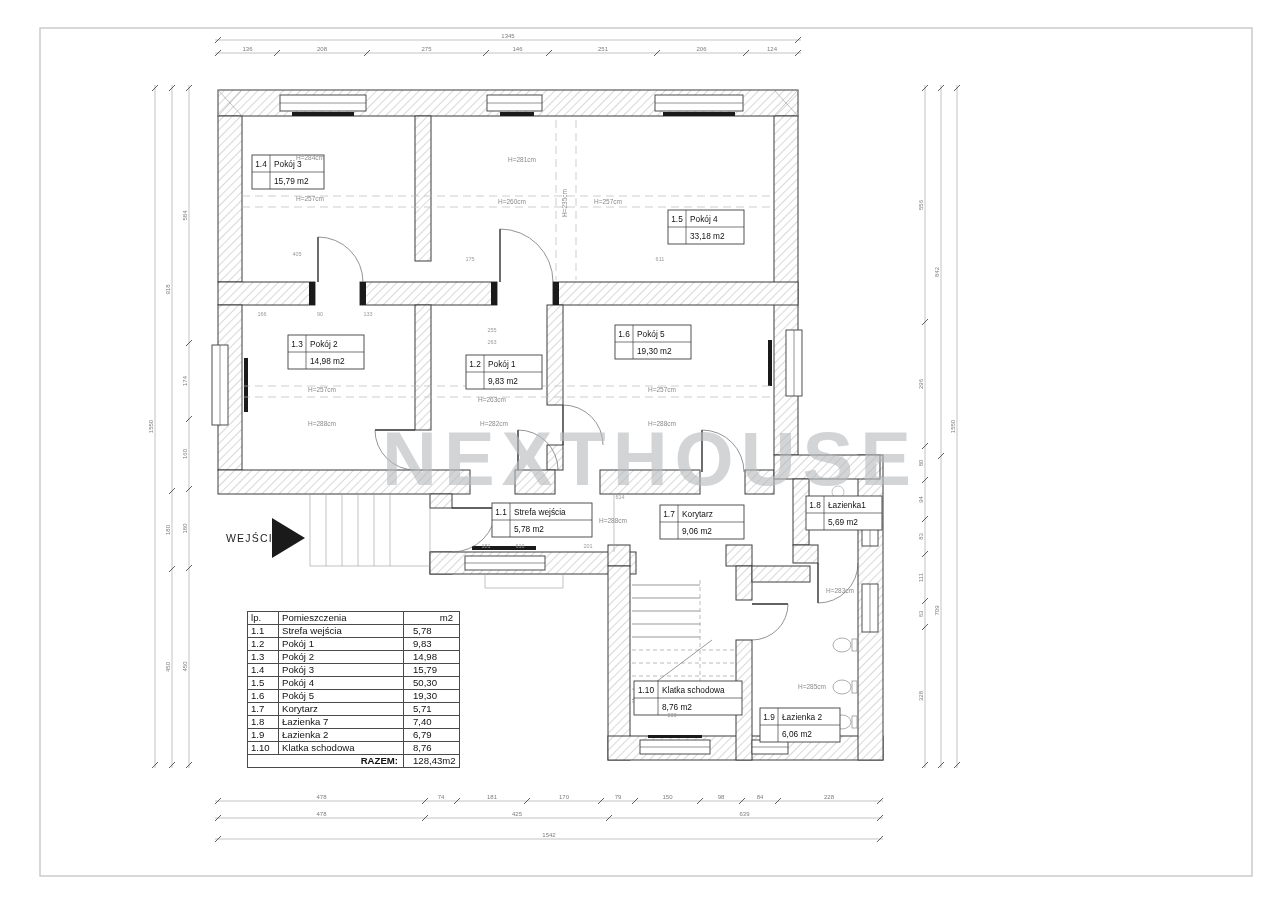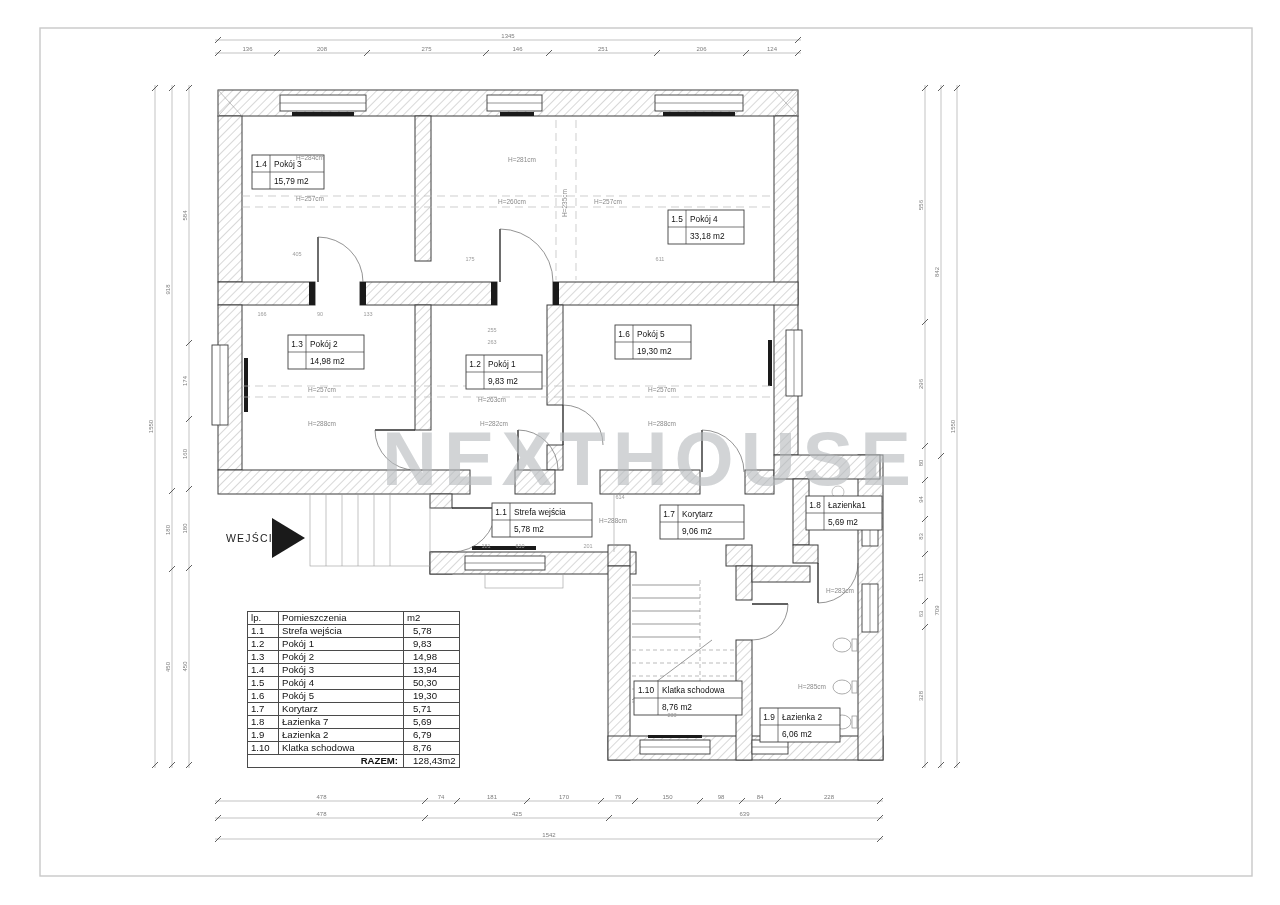--- a/index.html
+++ b/index.html
@@ -27,21 +27,21 @@
   .wm{font-size:76px;font-weight:bold;fill:#b7bbbe;opacity:.62;letter-spacing:7px;}
   .wej{font-size:10.5px;fill:#1c1c1c;letter-spacing:1.2px;}
   .border{fill:none;stroke:#c8c8c8;stroke-width:1.4;}
   .table-wrap{position:absolute;left:247px;top:611px;}
   table{border-collapse:collapse;font-size:9.6px;color:#111;}
   td,th{border:1px solid #4a4a4a;padding:0 3px;height:12px;line-height:12px;font-weight:normal;text-align:left;white-space:nowrap;}
   th{font-weight:normal;}
   .c-lp{width:24px;}
   .c-nm{width:118px;}
   .c-m2{width:46px;}
-  th.c-m2{text-align:left;padding-right:6px;}
+  th.c-m2{text-align:right;padding-right:6px;}
   td.val{padding-left:9px;}
   td.razem{text-align:right;padding-right:5px;font-weight:bold;}
 </style>
 </head>
 <body>
 
 <div class="page">
 <svg width="1280" height="905" viewBox="0 0 1280 905">
   <defs>
     <pattern id="hatch" width="6" height="6" patternUnits="userSpaceOnUse" patternTransform="rotate(45)">
@@ -505,41 +505,41 @@
             <td class="val">9,83</td>
           </tr>
     <tr>
             <td>1.3</td>
             <td>Pokój 2</td>
             <td class="val">14,98</td>
           </tr>
     <tr>
             <td>1.4</td>
             <td>Pokój 3</td>
-            <td class="val">13,94</td>
+            <td class="val">15,79</td>
           </tr>
     <tr>
             <td>1.5</td>
             <td>Pokój 4</td>
             <td class="val">50,30</td>
           </tr>
     <tr>
             <td>1.6</td>
             <td>Pokój 5</td>
             <td class="val">19,30</td>
           </tr>
     <tr>
             <td>1.7</td>
             <td>Korytarz</td>
             <td class="val">5,71</td>
           </tr>
     <tr>
             <td>1.8</td>
             <td>Łazienka 7</td>
-            <td class="val">5,69</td>
+            <td class="val">7,40</td>
           </tr>
     <tr>
             <td>1.9</td>
             <td>Łazienka 2</td>
             <td class="val">6,79</td>
           </tr>
     <tr>
             <td>1.10</td>
             <td>Klatka schodowa</td>
             <td class="val">8,76</td>

